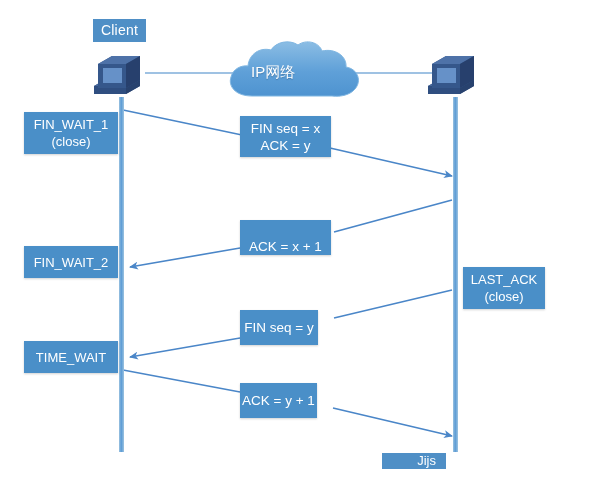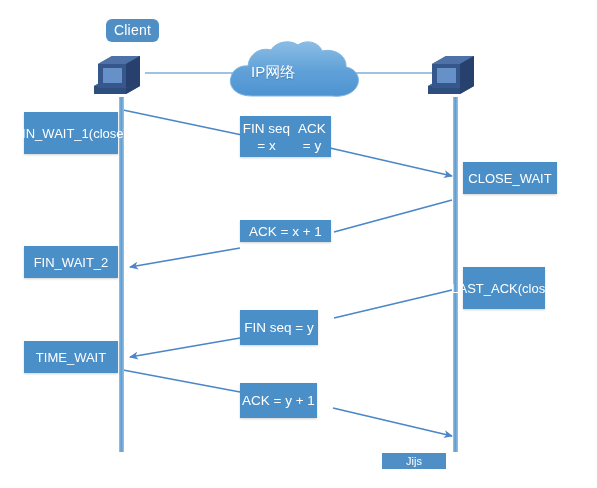--- a/index.html
+++ b/index.html
@@ -48,20 +48,21 @@
     position: absolute;
     width: 5px;
     background: linear-gradient(to right,#9CC3E0 0%, #5B9BD5 45%, #9CC3E0 100%);
   }
   
   .state-box, .msg-box {
     position: absolute;
     background: #4A8FC8;
     color: #ffffff;
     display: flex;
+    flex-direction: column;
     align-items: center;
     justify-content: center;
     text-align: center;
     font-size: 13px;
     line-height: 17px;
     box-shadow: 0 1px 2px rgba(0,0,0,0.18);
   }
   .msg-box { font-size: 13.5px; }
   .state-box .sub { font-size: 13px; }
   
@@ -70,24 +71,24 @@
     left: 0; top: 0;
     width: 597px;
     height: 488px;
     pointer-events: none;
   }
   
   .watermark {
     position: absolute;
     background: #4F8FC6;
     color: #ffffff;
-    font-size: 11px;
+    font-size: 13px;
     line-height: 12px;
     padding: 2px 10px;
-    text-align: center;
+    text-align: right;
     white-space: nowrap;
   }
 </style>
 </head>
 <body>
 
 <div id="canvas">
 
   <svg id="arrows" viewBox="0 0 597 488" xmlns="http://www.w3.org/2000/svg">
     <defs>
@@ -129,21 +130,21 @@
                C87,1 100,4 103,13 C116,10 128,18 127,29
                C139,31 143,43 136,51 C131,57 122,59 113,58 Z" fill="url(#cloudGrad)"></path>
       <path d="M33,58 C16,58 9,48 12,39 C14,31 22,27 29,28
                C30,16 41,9 52,12 C57,4 70,1 79,7
                C87,1 100,4 103,13 C116,10 128,18 127,29
                C139,31 143,43 136,51 C131,57 122,59 113,58 Z" fill="none" stroke="#7FB6E2" stroke-width="1"></path>
     </svg>
     <span class="cloud-text" style="left:32px; top:25px;">IP网络</span>
   </div>
 
-  <div class="endpoint-label" style="left:106px; top:19px;border-radius:6px;">Client</div>
+  <div class="endpoint-label" style="left:93px; top:19px;">Client</div>
 
   <div class="host-icon" style="left:88px; top:48px;">
     <svg width="58" height="50" viewBox="0 0 58 50" xmlns="http://www.w3.org/2000/svg">
 
       <path d="M6,38 L20,30 L52,30 L52,38 L38,46 L6,46 Z" fill="#2F4E80"></path>
       <path d="M6,38 L20,30 L52,30 L38,38 Z" fill="#47689B"></path>
       <path d="M38,38 L52,30 L52,38 L38,46 Z" fill="#28426E"></path>
 
       <path d="M10,16 L24,8 L52,8 L52,32 L38,40 L10,40 Z" fill="#35578B"></path>
       <path d="M10,16 L24,8 L52,8 L38,16 Z" fill="#4E72A8"></path>
@@ -177,35 +178,32 @@
   </div>
 
   <div class="state-box" style="left:24px; top:246px; width:94px; height:32px;">
     <span>FIN_WAIT_2</span>
   </div>
 
   <div class="state-box" style="left:24px; top:341px; width:94px; height:32px;">
     <span>TIME_WAIT</span>
   </div>
 
-  <div class="state-box" style="left:463px; top:162px; width:94px; height:32px;">
-    <span>CLOSE_WAIT</span>
-  </div>
 
   <div class="state-box" style="left:463px; top:267px; width:82px; height:42px;">
     <span>LAST_ACK</span>
     <span class="sub">(close)</span>
   </div>
 
   <div class="msg-box" style="left:240px; top:116px; width:91px; height:41px;">
     <span>FIN seq = x</span>
     <span>ACK = y</span>
   </div>
 
-  <div class="msg-box" style="left:240px; top:220px; width:91px; height:22px;">
+  <div class="msg-box" style="left:240px; top:220px; width:91px; height:35px;justify-content:flex-end;">
     <span>ACK = x + 1</span>
   </div>
 
   <div class="msg-box" style="left:240px; top:310px; width:78px; height:35px;">
     <span>FIN seq = y</span>
   </div>
 
   <div class="msg-box" style="left:240px; top:383px; width:77px; height:35px;">
     <span>ACK = y + 1</span>
   </div>

